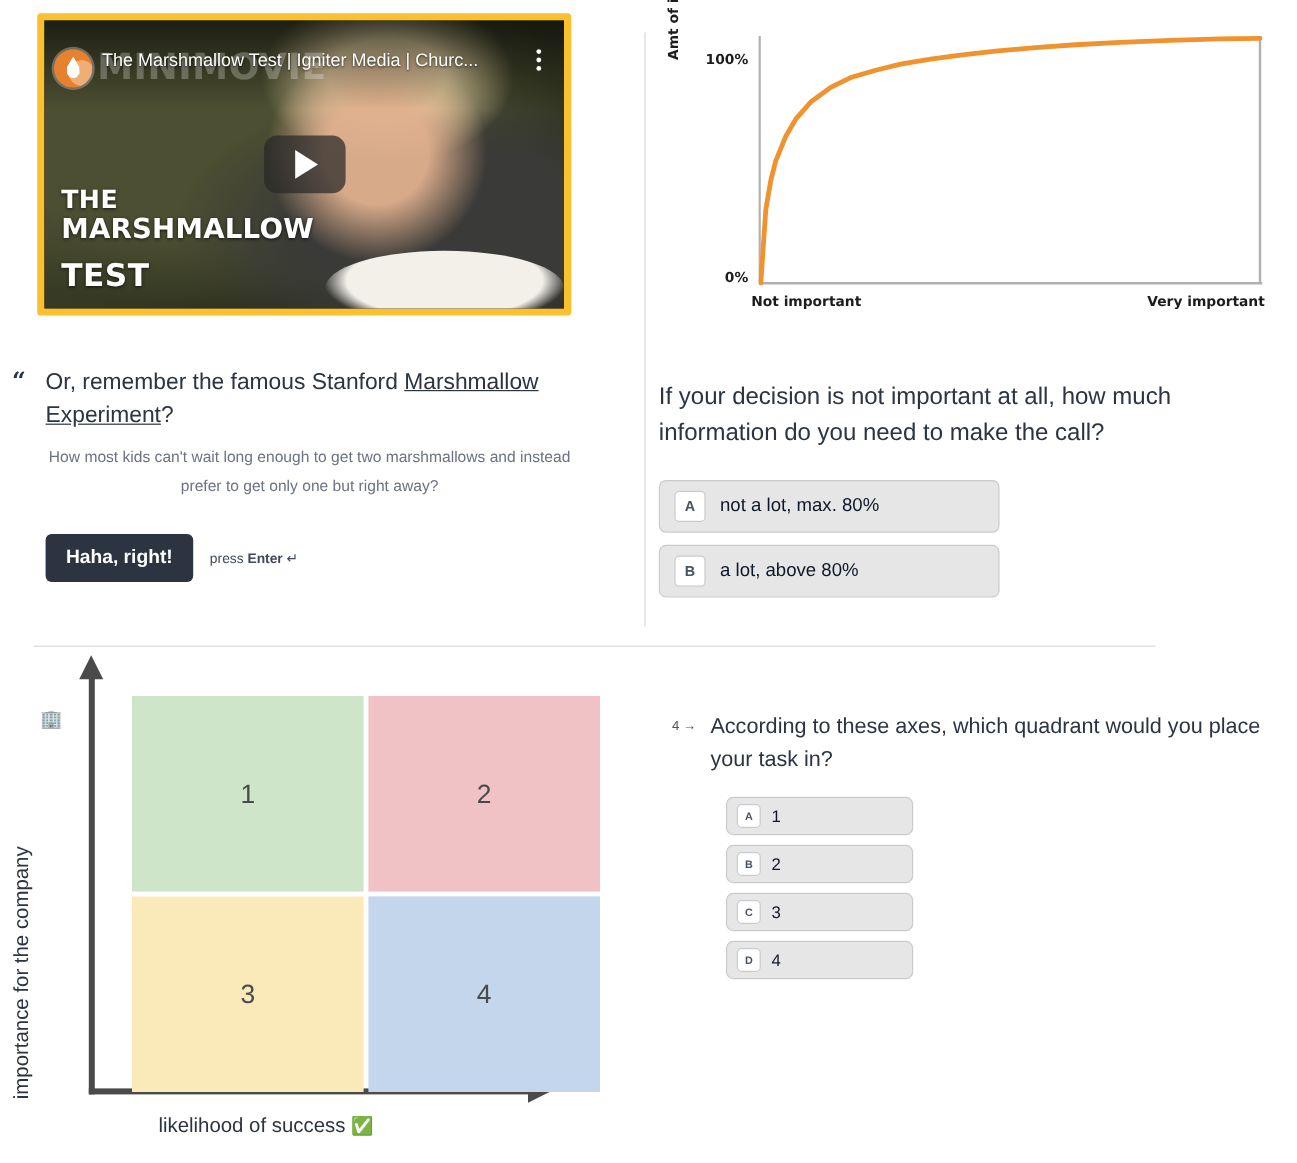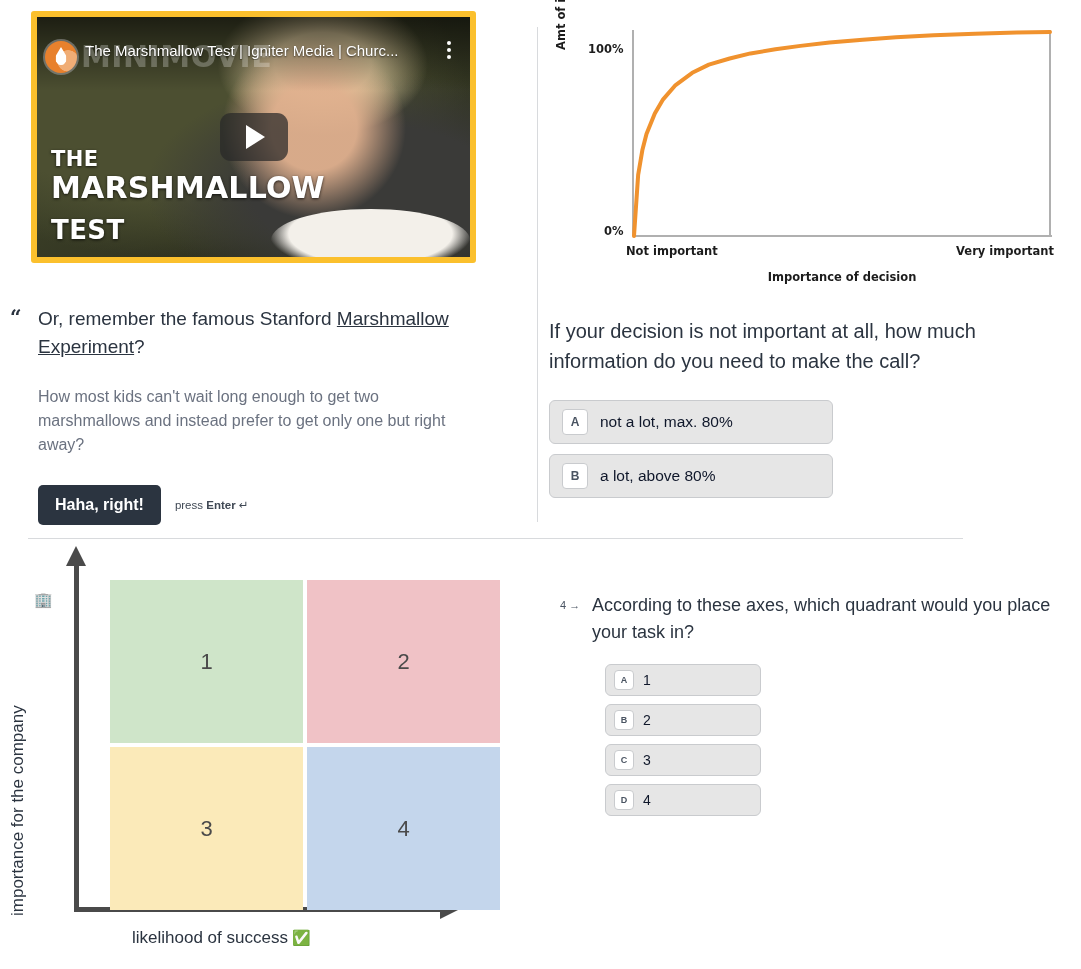--- a/index.html
+++ b/index.html
@@ -147,21 +147,21 @@
     position: absolute;
     left: 14px;
     bottom: 14px;
     color: #ffffff;
     font-family: "DejaVu Sans", sans-serif;
     font-weight: 700;
     text-shadow: 0 1px 3px rgba(0,0,0,0.75);
     line-height: 1.0;
   }
   #video-caption .l1 { font-size: 21px; letter-spacing: 0.4px;}
-  #video-caption .l2 { font-size: 30px; letter-spacing: 0.2px; margin-top: 3px;}
+  #video-caption .l2 { font-size: 23px; letter-spacing: 0.2px; margin-top: 3px;}
   #video-caption .l3 { font-size: 26px; letter-spacing: 0.4px; margin-top: 14px;}
   #play-button {
     position: absolute;
     left: 50%;
     top: 50%;
     transform: translate(-50%, -50%);
     width: 68px;
     height: 48px;
     border-radius: 11px;
     background: rgba(40,40,40,0.72);
@@ -199,25 +199,26 @@
     font-size: 19px;
     line-height: 28px;
     color: #2b3440;
   }
   #quote-link {
     text-decoration: underline;
     color: #2b3440;
     cursor: pointer;
   }
   #quote-sub {
-    margin-top: 24px;
-    font-size: 16px;
+    margin-top: 8px;
+    font-size: 13px;
     line-height: 24px;
     color: #6b7280;
     width: 440px;
+    text-align: center;
   }
   #answer-row {
     margin-top: 28px;
     display: flex;
     align-items: center;
     gap: 14px;
   }
   #haha-button {
     background: #2b3440;
     color: #ffffff;
@@ -553,21 +554,20 @@
 
   <svg id="chart-plot" viewBox="0 0 420 208" preserveAspectRatio="none">
     <line x1="1" y1="0" x2="1" y2="206" stroke="#b0b0b0" stroke-width="2"></line>
     <line x1="1" y1="206" x2="420" y2="206" stroke="#b0b0b0" stroke-width="2"></line>
     <line x1="418" y1="0" x2="418" y2="206" stroke="#b0b0b0" stroke-width="2"></line>
     <polyline id="chart-curve" fill="none" stroke="#f0922e" stroke-width="4" stroke-linecap="round" stroke-linejoin="round" points="2.00,206.00 6.16,144.80 10.32,120.32 14.48,104.00 22.80,83.60 31.12,69.32 43.60,55.04 60.24,42.80 76.88,34.64 97.68,28.52 118.48,23.42 143.44,19.34 168.40,15.87 197.52,12.61 230.80,9.75 264.08,7.30 301.52,5.26 343.12,3.63 384.72,2.41 418.00,2.00"></polyline>
   </svg>
 
   <div id="chart-xtick-left">Not important</div>
   <div id="chart-xtick-right">Very important</div>
-  <div id="chart-xlabel">Importance of decision</div>
 </div>
 
 <div id="q1-panel">
   <div class="question-text">If your decision is not important at all, how much information do you need to make the call?</div>
   <div class="options" id="q1-options">
       <div class="option">
         <span class="key">A</span>
         <span class="label">not a lot, max. 80%</span>
       </div>
       <div class="option">

